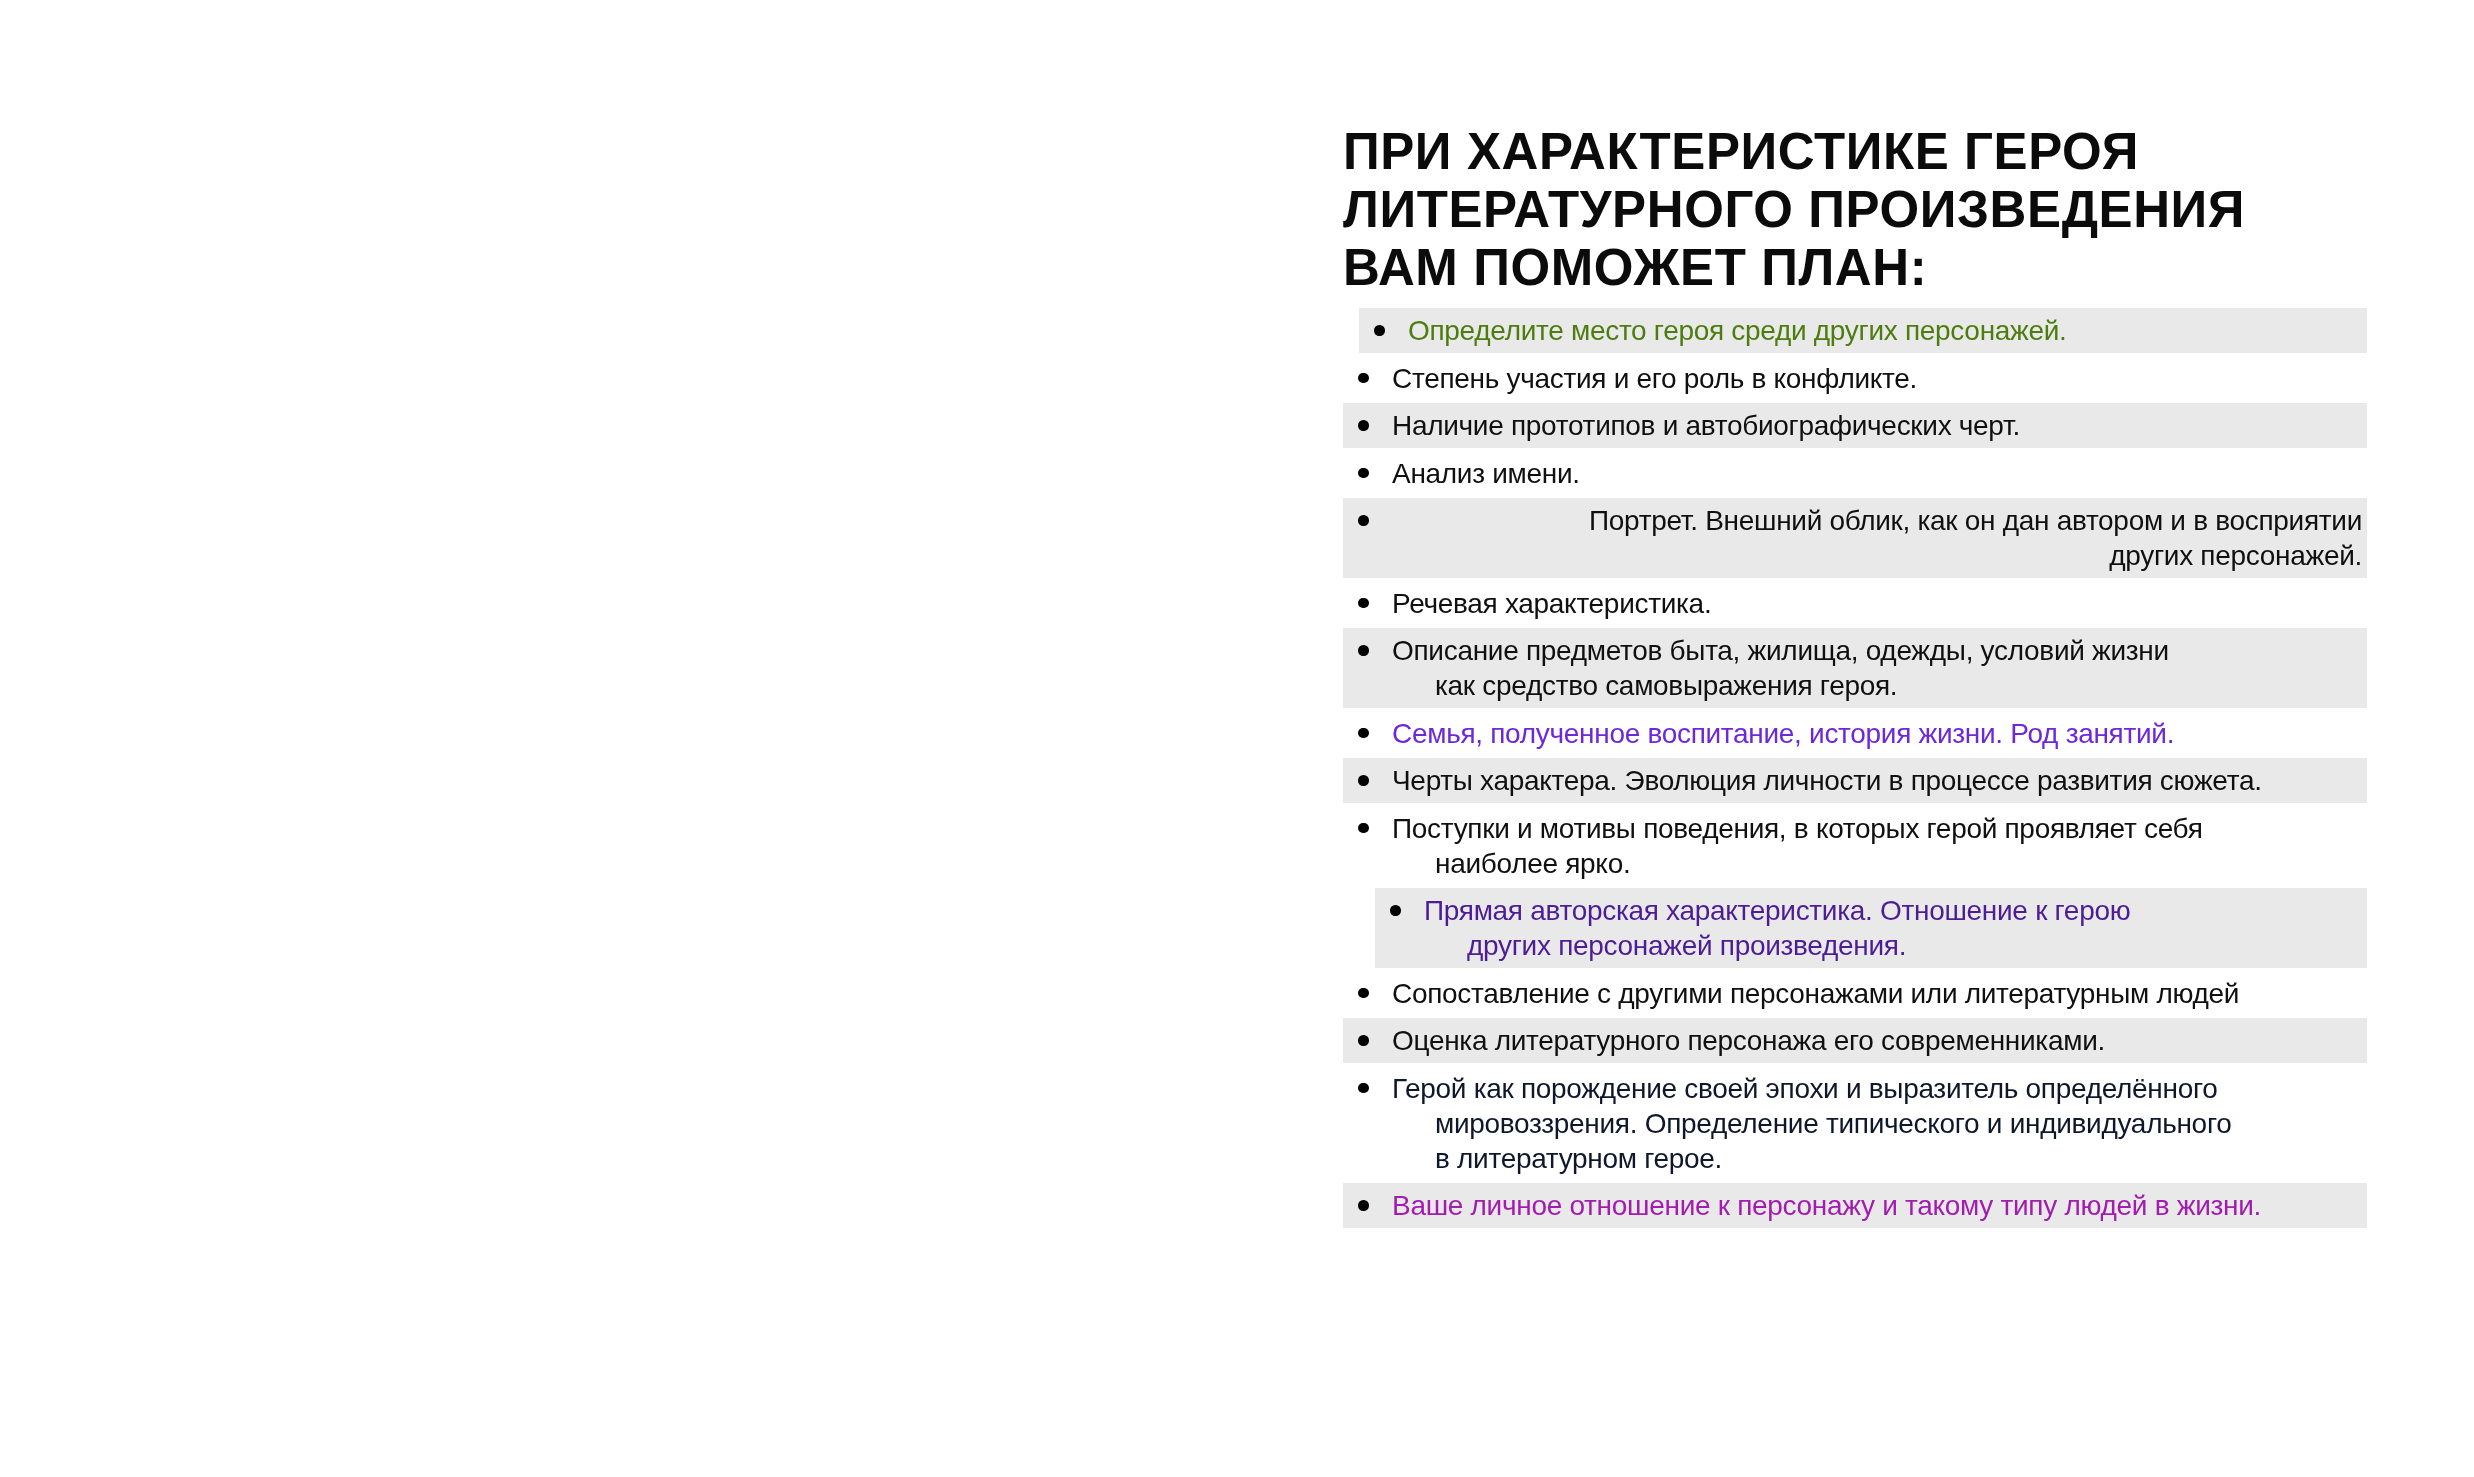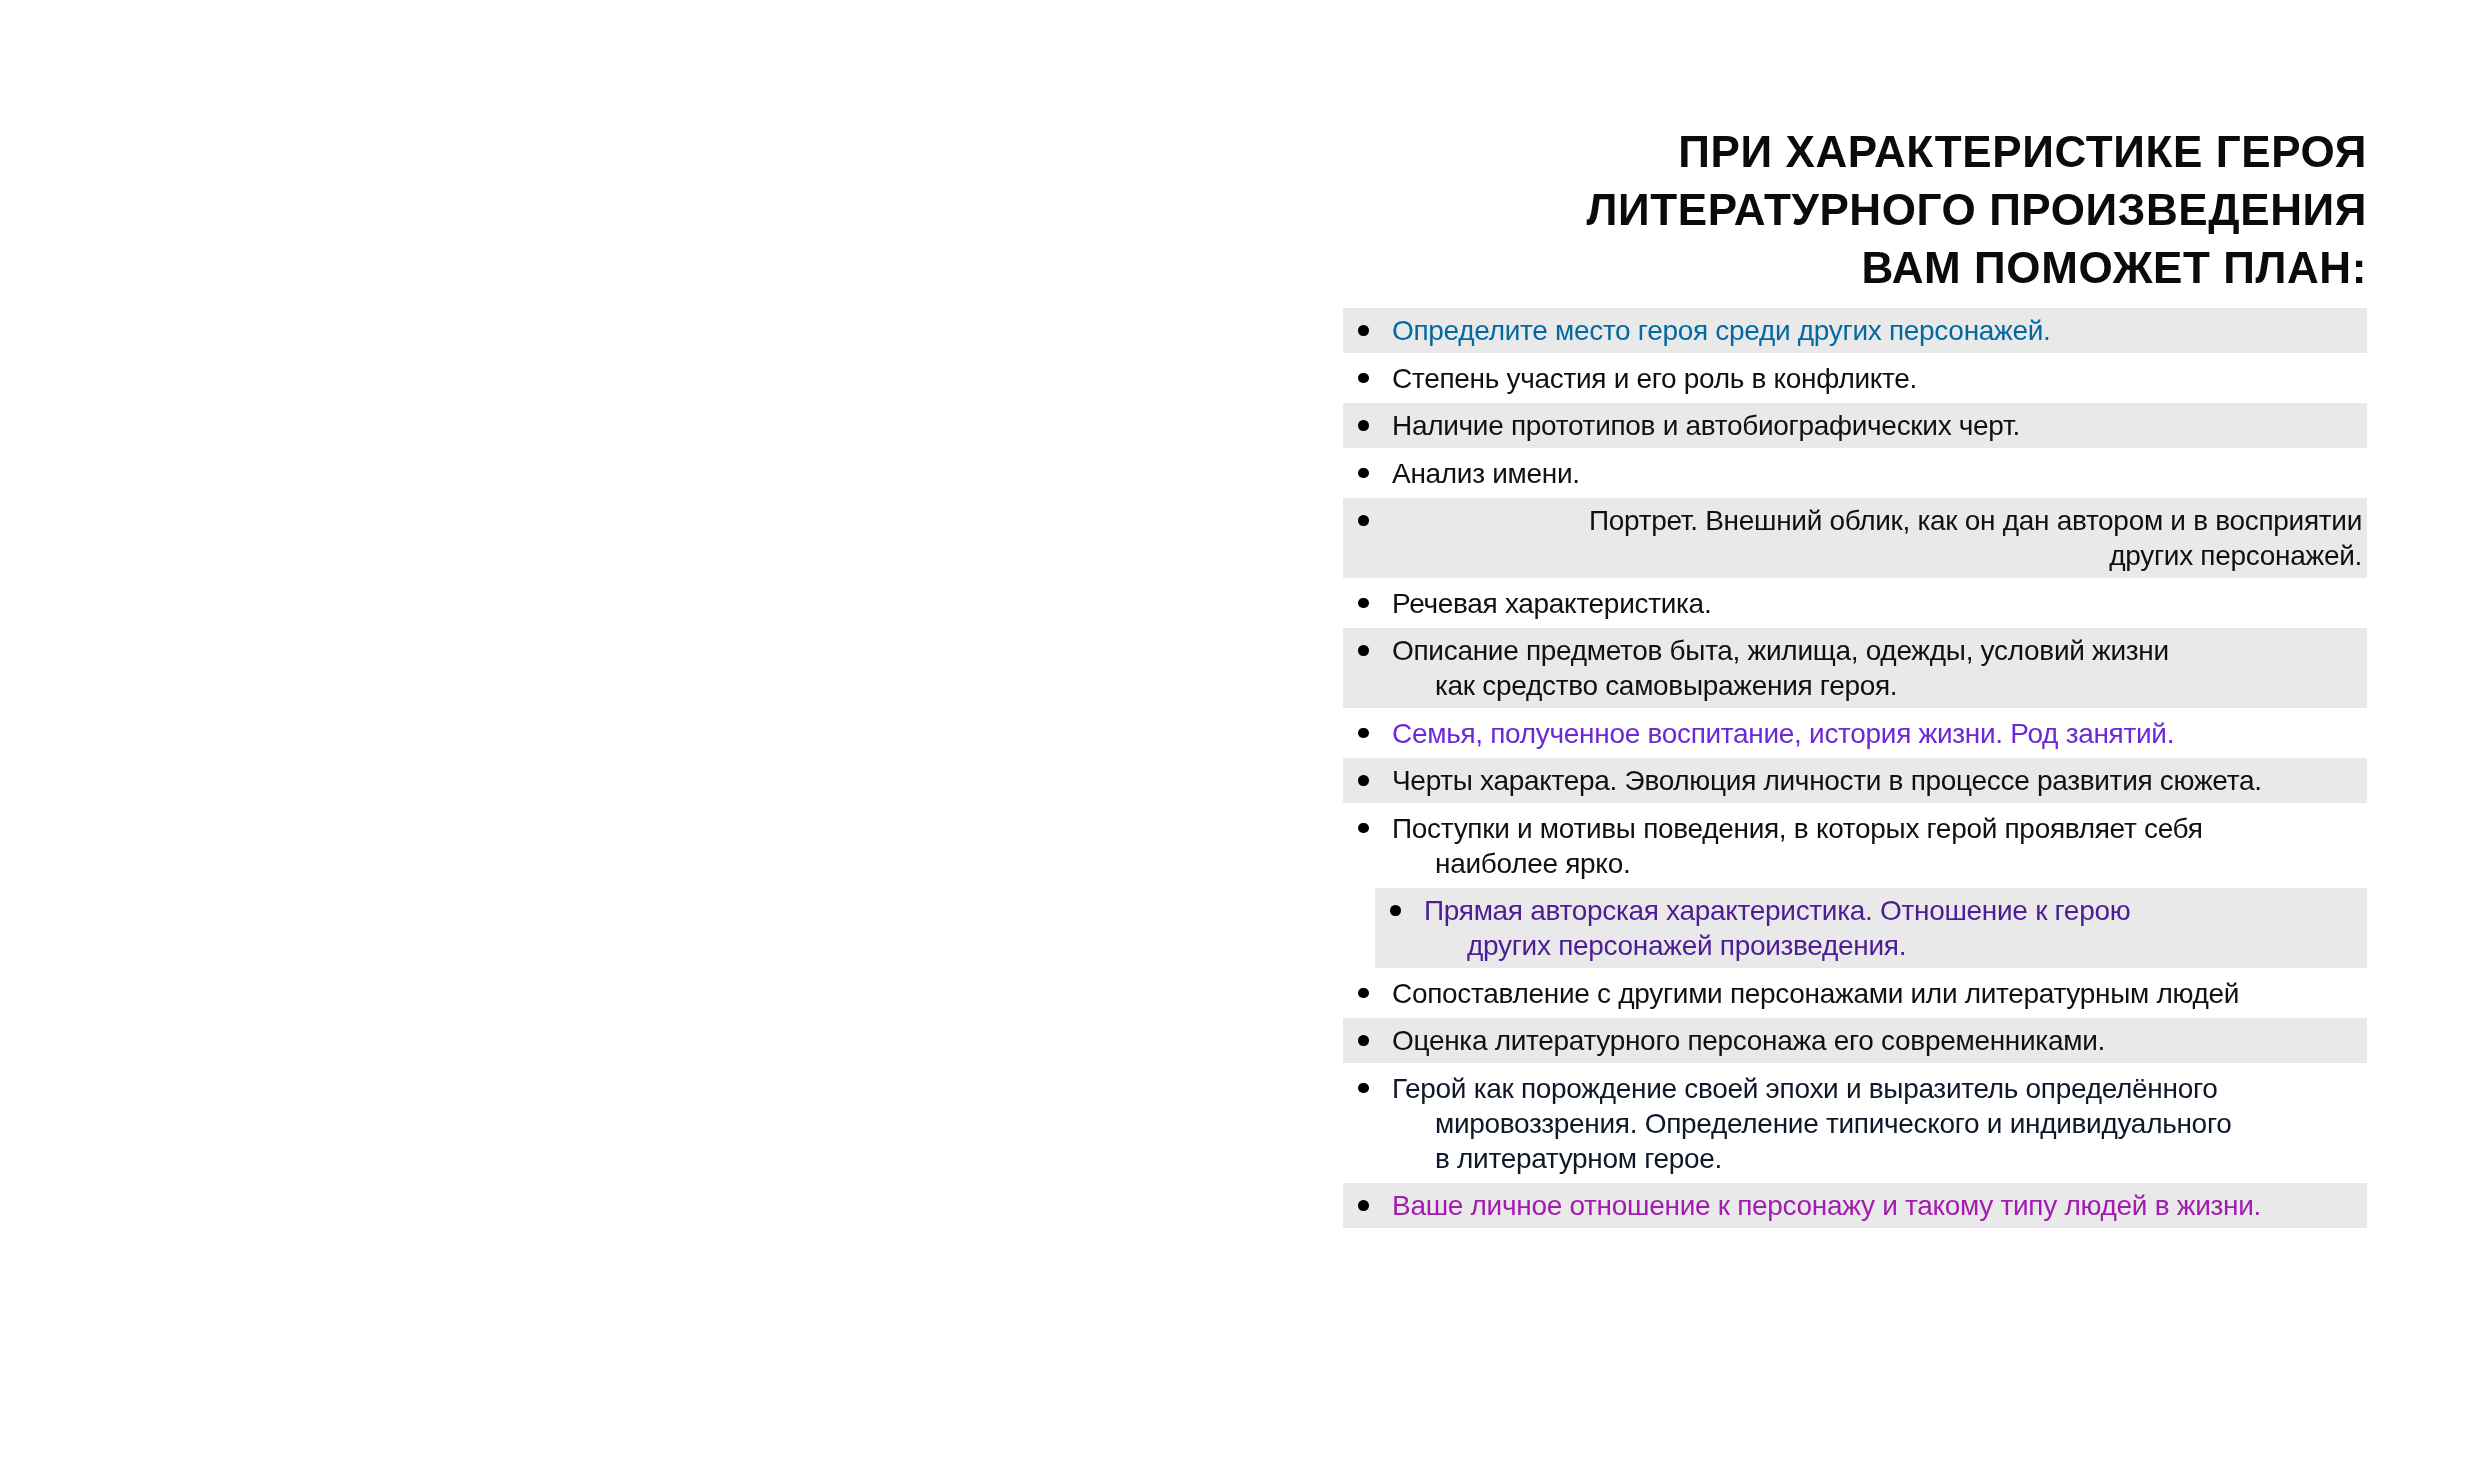--- a/index.html
+++ b/index.html
@@ -18,23 +18,23 @@
     overflow: hidden;
   }
   .content {
     position: absolute;
     left: 1343px;
     top: 123px;
     width: 1024px;
   }
   .slide-title {
     width: 100%;
-    text-align: right;
+    text-align: left;
     font-weight: 700;
-    font-size: 44px;
+    font-size: 51px;
     line-height: 58px;
     letter-spacing: 0.6px;
     color: #0b0b0b;
     margin-bottom: 11px;
   }
   .plan-list {
     width: 100%;
   }
   .item {
     position: relative;
@@ -68,21 +68,21 @@
 <body>
 
 <div class="page">
   <div class="content">
     <div class="slide-title">
       <div>ПРИ ХАРАКТЕРИСТИКЕ ГЕРОЯ</div>
       <div>ЛИТЕРАТУРНОГО ПРОИЗВЕДЕНИЯ</div>
       <div>ВАМ ПОМОЖЕТ ПЛАН:</div>
     </div>
     <div class="plan-list">
-        <div class="item shaded" style="color: #0369a1;">
+        <div class="item shaded" style="color: #4d7c0f; margin-left: 16px;">
           <span class="bullet"></span>
           <div class="lines">
             <div class="line">Определите место героя среди других персонажей.</div>
           </div>
         </div>
         <div class="item" style="color: rgb(16, 16, 16);">
           <span class="bullet"></span>
           <div class="lines">
             <div class="line">Степень участия и его роль в конфликте.</div>
           </div>

